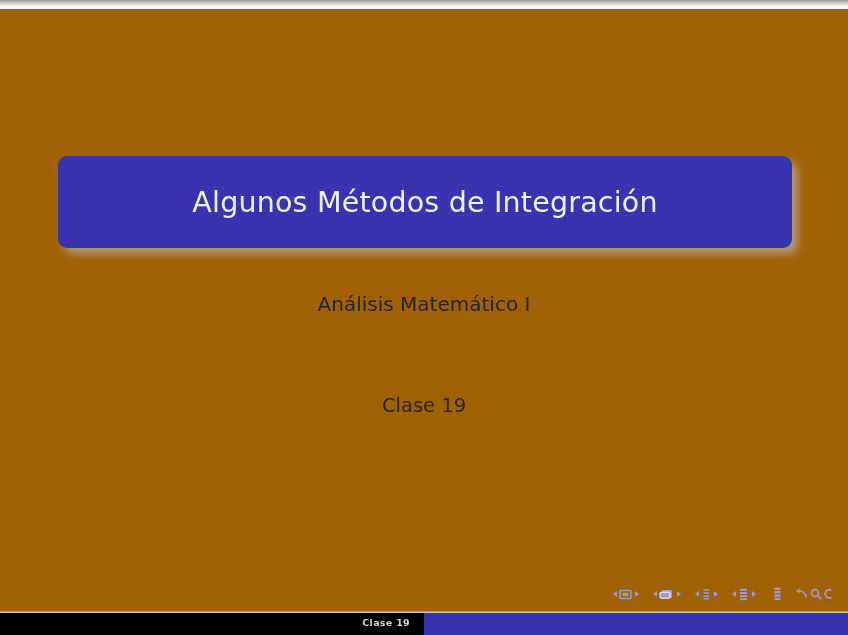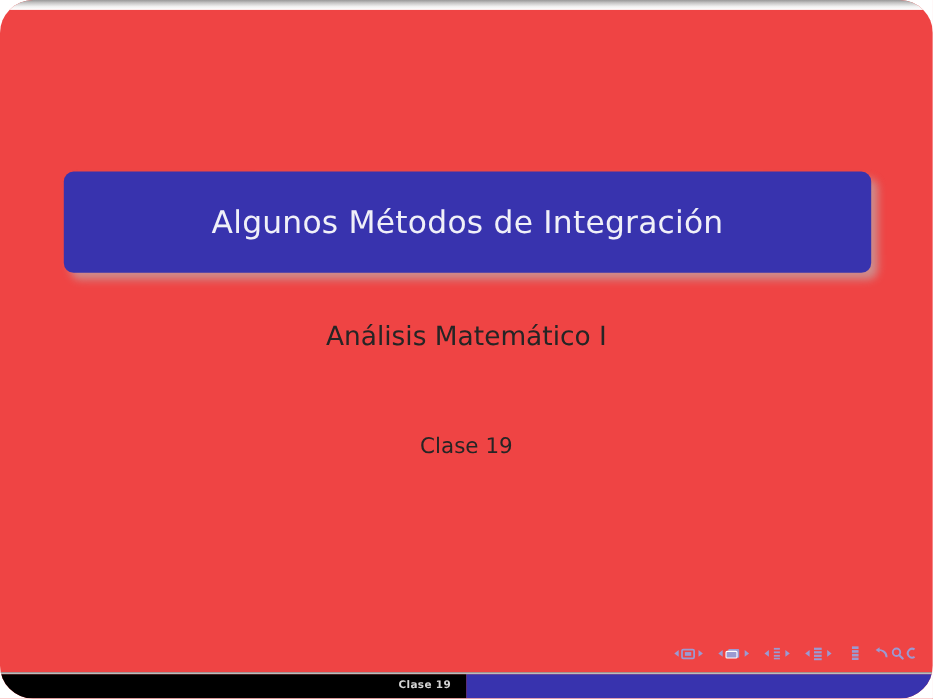--- a/index.html
+++ b/index.html
@@ -7,23 +7,22 @@
     padding: 0;
     background: #ffffff;
   }
   body {
     font-family: "DejaVu Sans", sans-serif;
   }
   #slide {
     position: relative;
     width: 848px;
     height: 635px;
-    background: #ef4444;
+    background: #a16207;
     overflow: hidden;
-    border-radius: 30px;
   }
   
   #top-edge {
     position: absolute;
     top: 0; left: 0;
     width: 848px;
     height: 9px;
     background: linear-gradient(to bottom,
         #9a9a9a 0px, #a8a8a8 1px, #bdbdbd 2px,
         #d8d8d8 4px, #f2f2f2 6px, #ffffff 9px);
@@ -69,21 +68,21 @@
   }
 
   
   #author {
     position: absolute;
     left: 0;
     top: 292px;
     width: 848px;
     text-align: center;
     color: #252525;
-    font-size: 24px;
+    font-size: 20px;
     font-weight: 400;
   }
   #date {
     position: absolute;
     left: 0;
     top: 394px;
     width: 848px;
     text-align: center;
     color: #252525;
     font-size: 19.5px;

